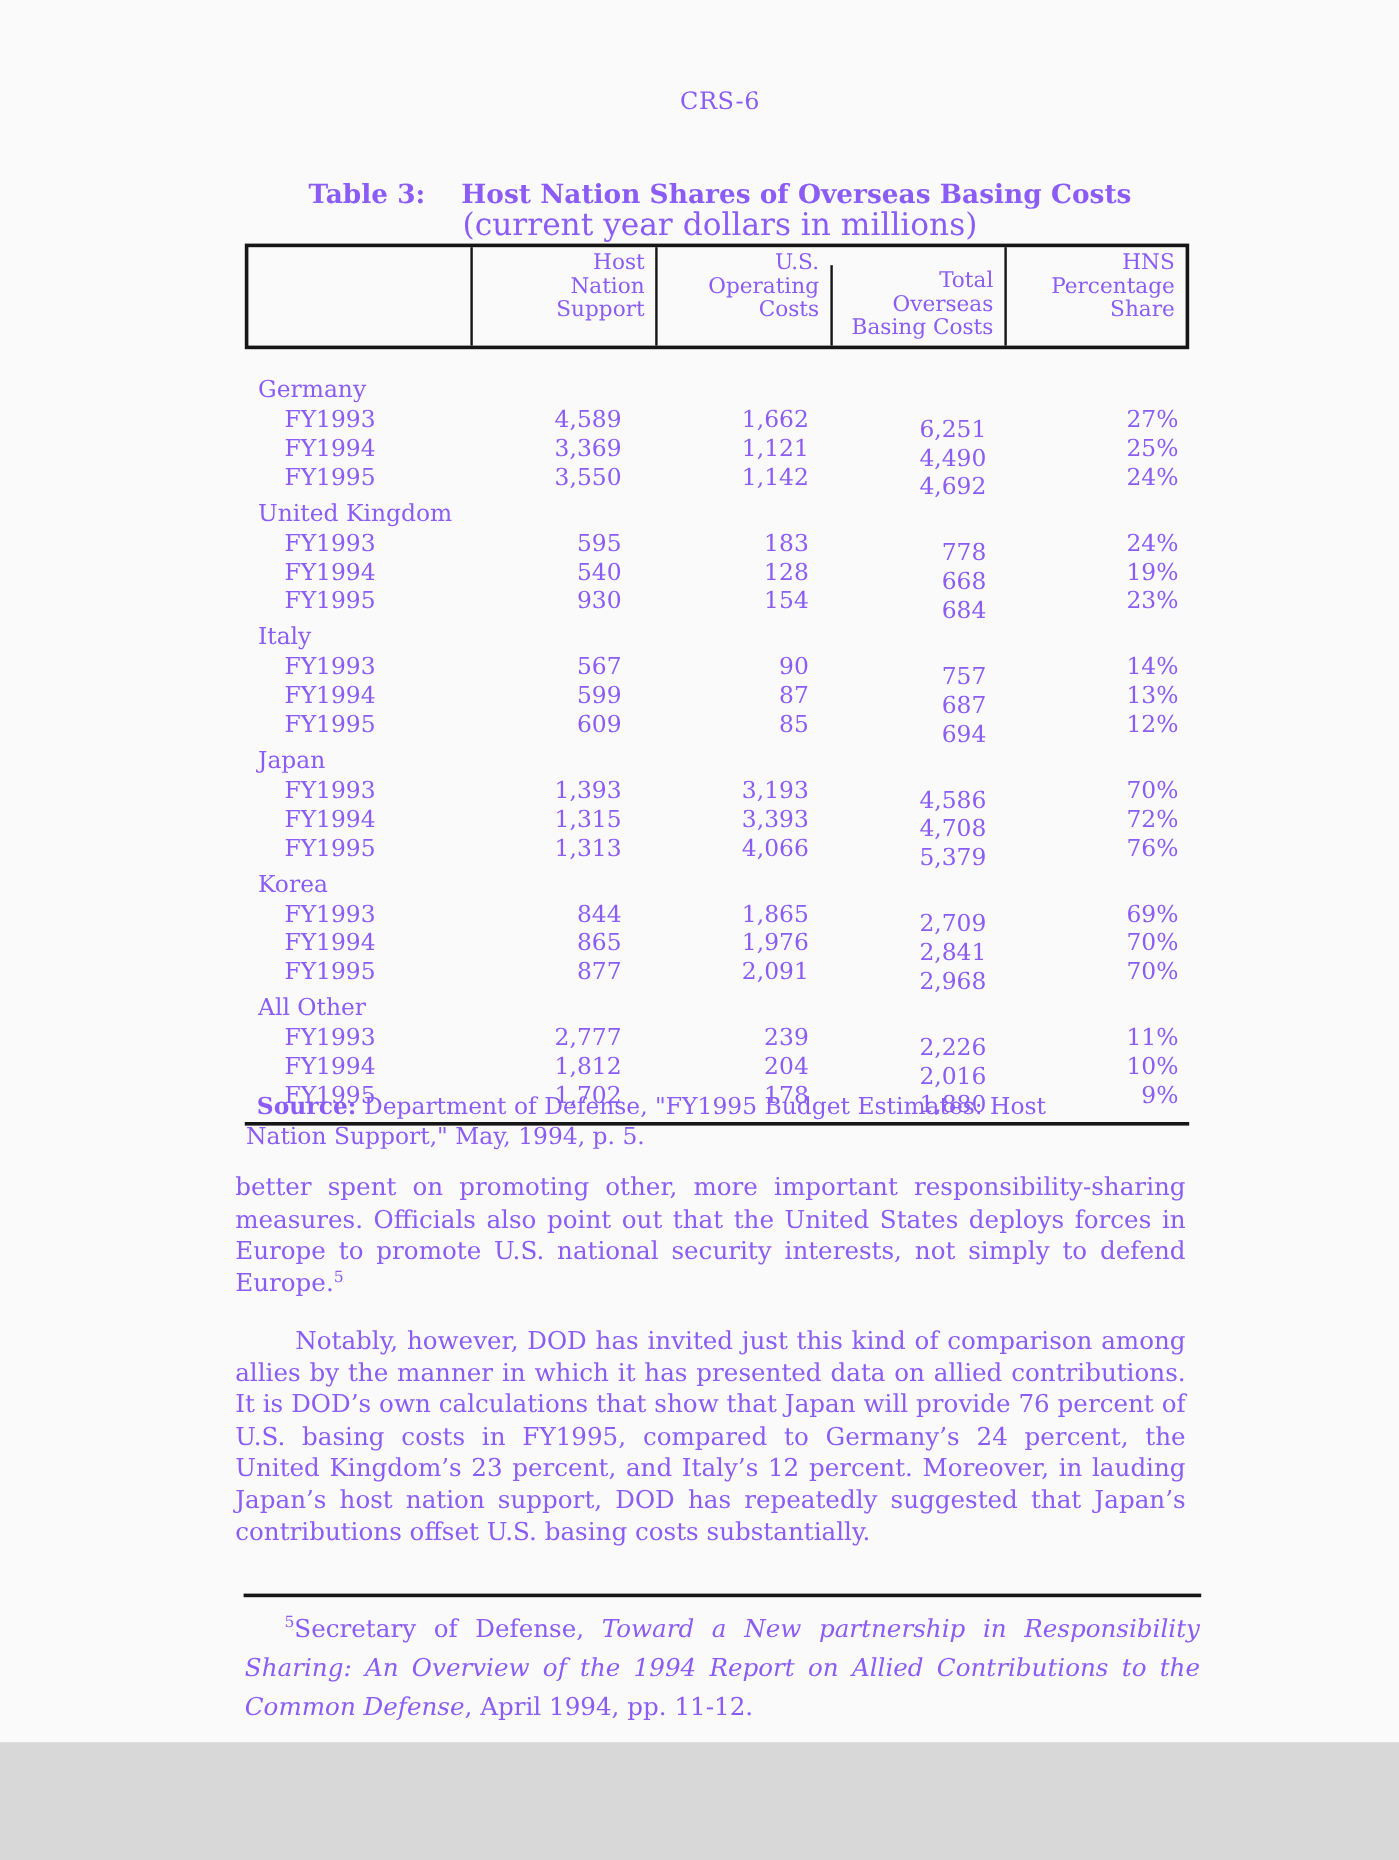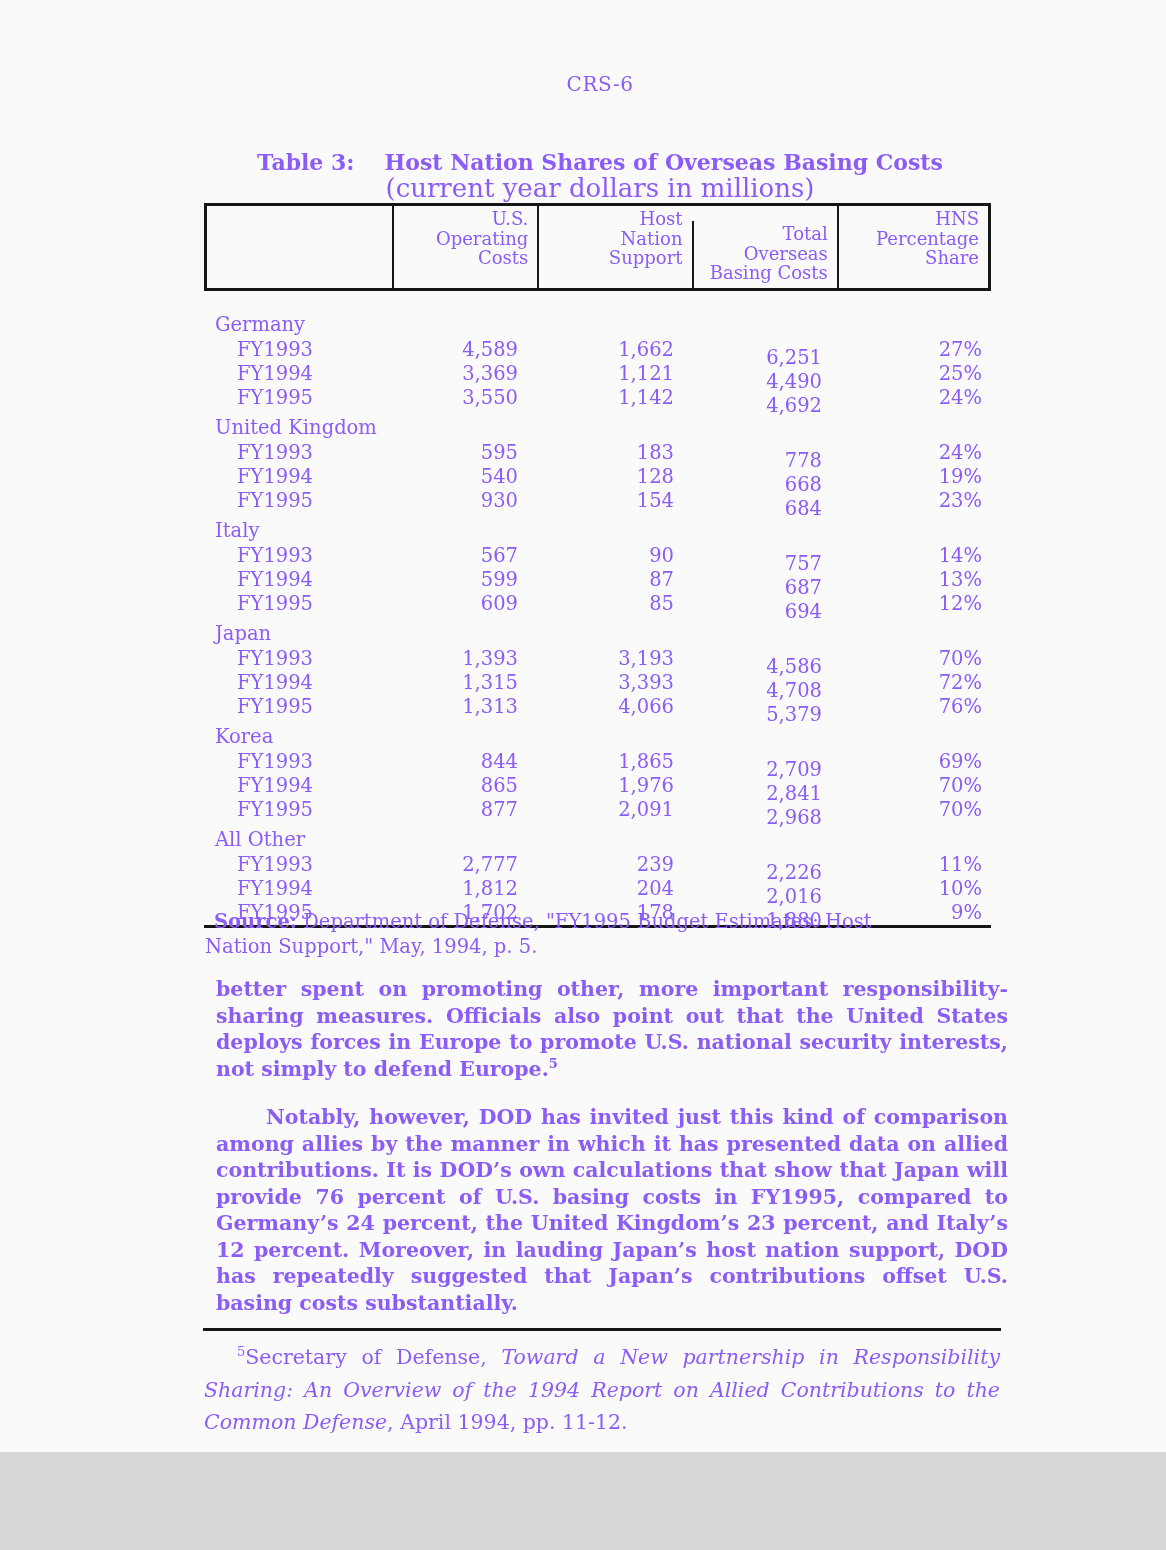--- a/index.html
+++ b/index.html
@@ -28,43 +28,43 @@
     font-size:18px;line-height:19.5px;
     padding:3px 9px 5px 2px;white-space:pre-line;
   }
   .th + .th{border-left:2px solid #161616;}
   .c0{width:186px;}
   .c1{width:146px;}
   .c2{width:155px;}
   .c3{width:146px;margin-top:15px;}
   .c4{width:152px;}
 
-  .tbody{padding-top:16px;padding-bottom:0;border-bottom:3px solid #161616;}
+  .tbody{padding-top:16px;padding-bottom:10px;border-bottom:3px solid #161616;}
   .tgroup{margin-top:5px;}
   .trow{display:flex;align-items:center;}
   .trow.country{height:26px;}
   .trow.data{height:24px;}
   .cell{box-sizing:border-box;font-size:19.5px;}
   .country-label{padding-left:11px;width:500px;}
   .fy{padding-left:33px;}
   .num{text-align:right;}
   .c1.num{padding-right:18px;}
   .c2.num{padding-right:17px;}
   .c3.num{padding-right:15px;}
   .c4.num{padding-right:7px;}
 
   .source{
     position:absolute;top:909px;left:205px;width:738px;
     font-size:19.5px;line-height:25px;text-indent:9px;
   }
   .source .lbl{font-weight:bold;}
 
   .para{
-    position:absolute;left:216px;width:792px;margin:0;
-    font-size:20.5px;line-height:26.5px;text-align:justify;font-weight:bold;
+    position:absolute;left:196px;width:792px;margin:0;
+    font-size:20.5px;line-height:26.5px;text-align:justify;
   }
   .p1{top:976px;}
   .p2{top:1104px;text-indent:50px;}
   sup.fnref{font-size:13px;line-height:0;vertical-align:super;}
 
   .fn-rule{position:absolute;top:1328px;left:203px;width:798px;height:3px;background:#161616;}
   .footnote{
     position:absolute;top:1341px;left:204px;width:796px;
     font-size:20.5px;line-height:32.5px;text-align:justify;text-indent:33px;
   }
@@ -79,26 +79,26 @@
   <div class="tblock">
     <div class="title">
       <span class="t-prefix">Table 3:</span><span>Host Nation Shares of Overseas Basing Costs</span>
     </div>
     <div class="subtitle">(current year dollars in millions)</div>
   </div>
 
   <div class="table">
     <div class="thead">
       <div class="th c0"></div>
+      <div class="th c2">Host
+Nation
+Support</div>
       <div class="th c1">U.S.
 Operating
 Costs</div>
-      <div class="th c2">Host
-Nation
-Support</div>
       <div class="th c3">Total
 Overseas
 Basing Costs</div>
       <div class="th c4">HNS
 Percentage
 Share</div>
     </div>
     <div class="tbody" id="tbody">
         <div class="tgroup">
           <div class="trow country">

